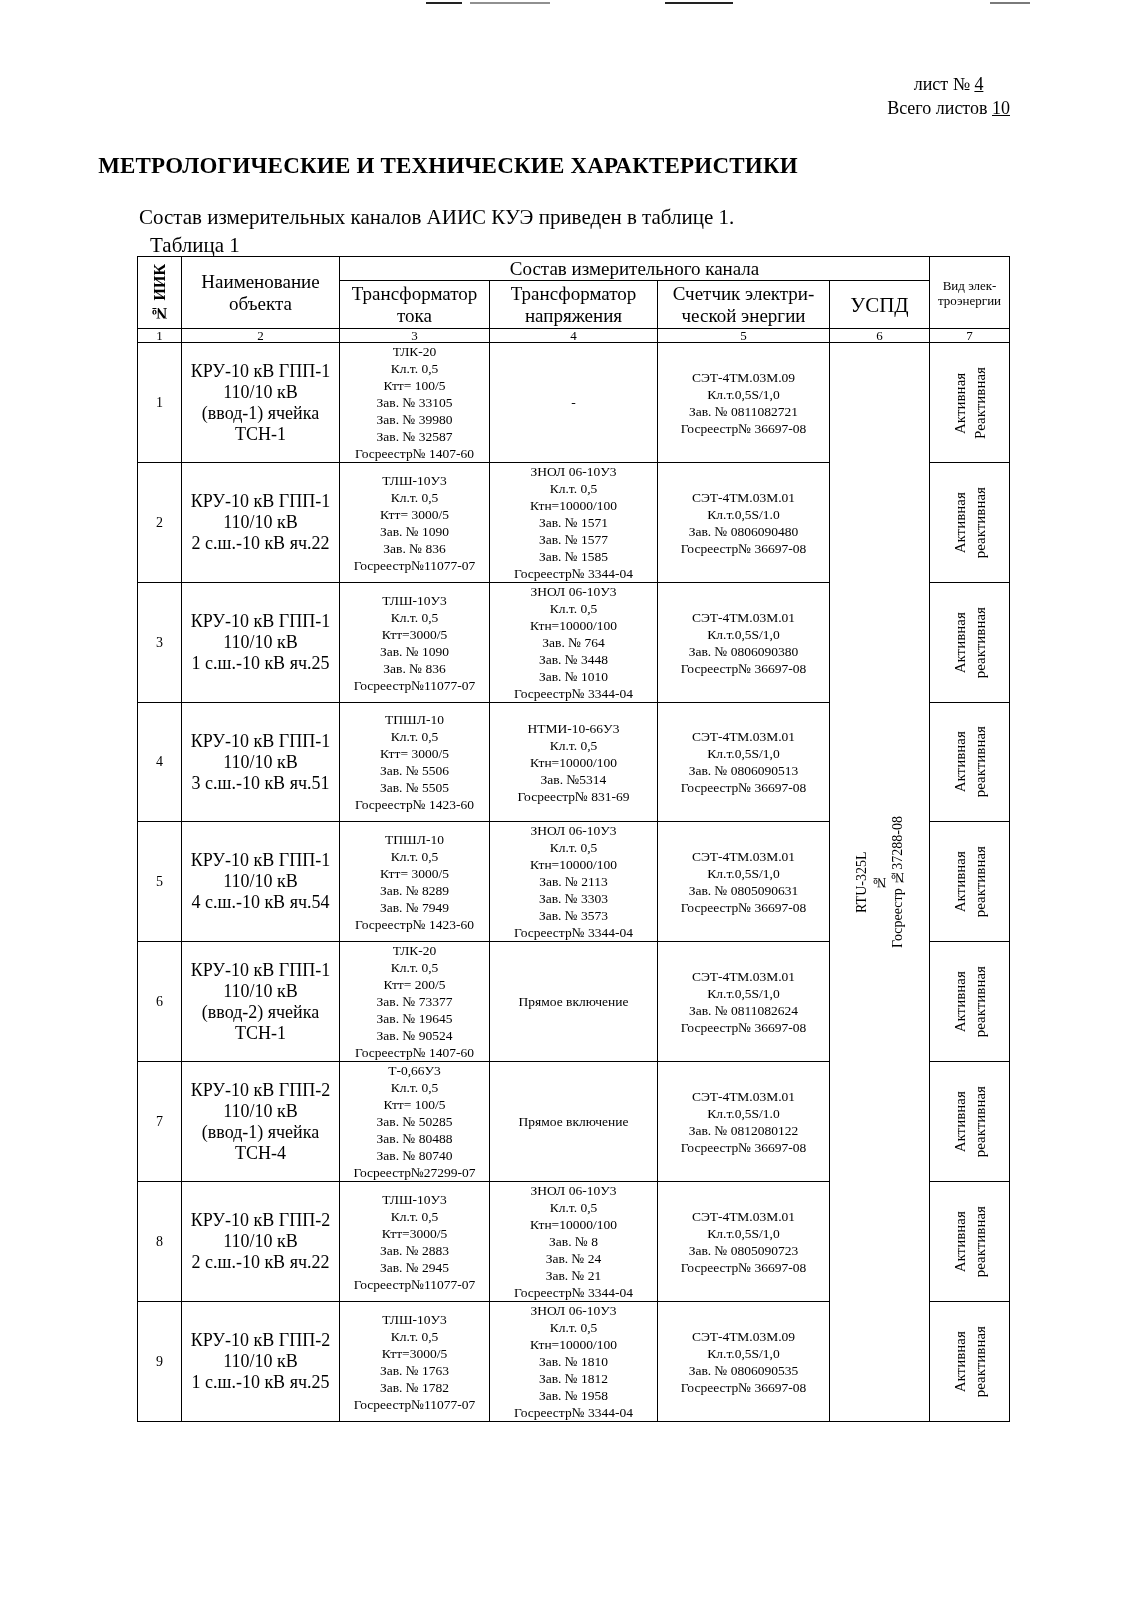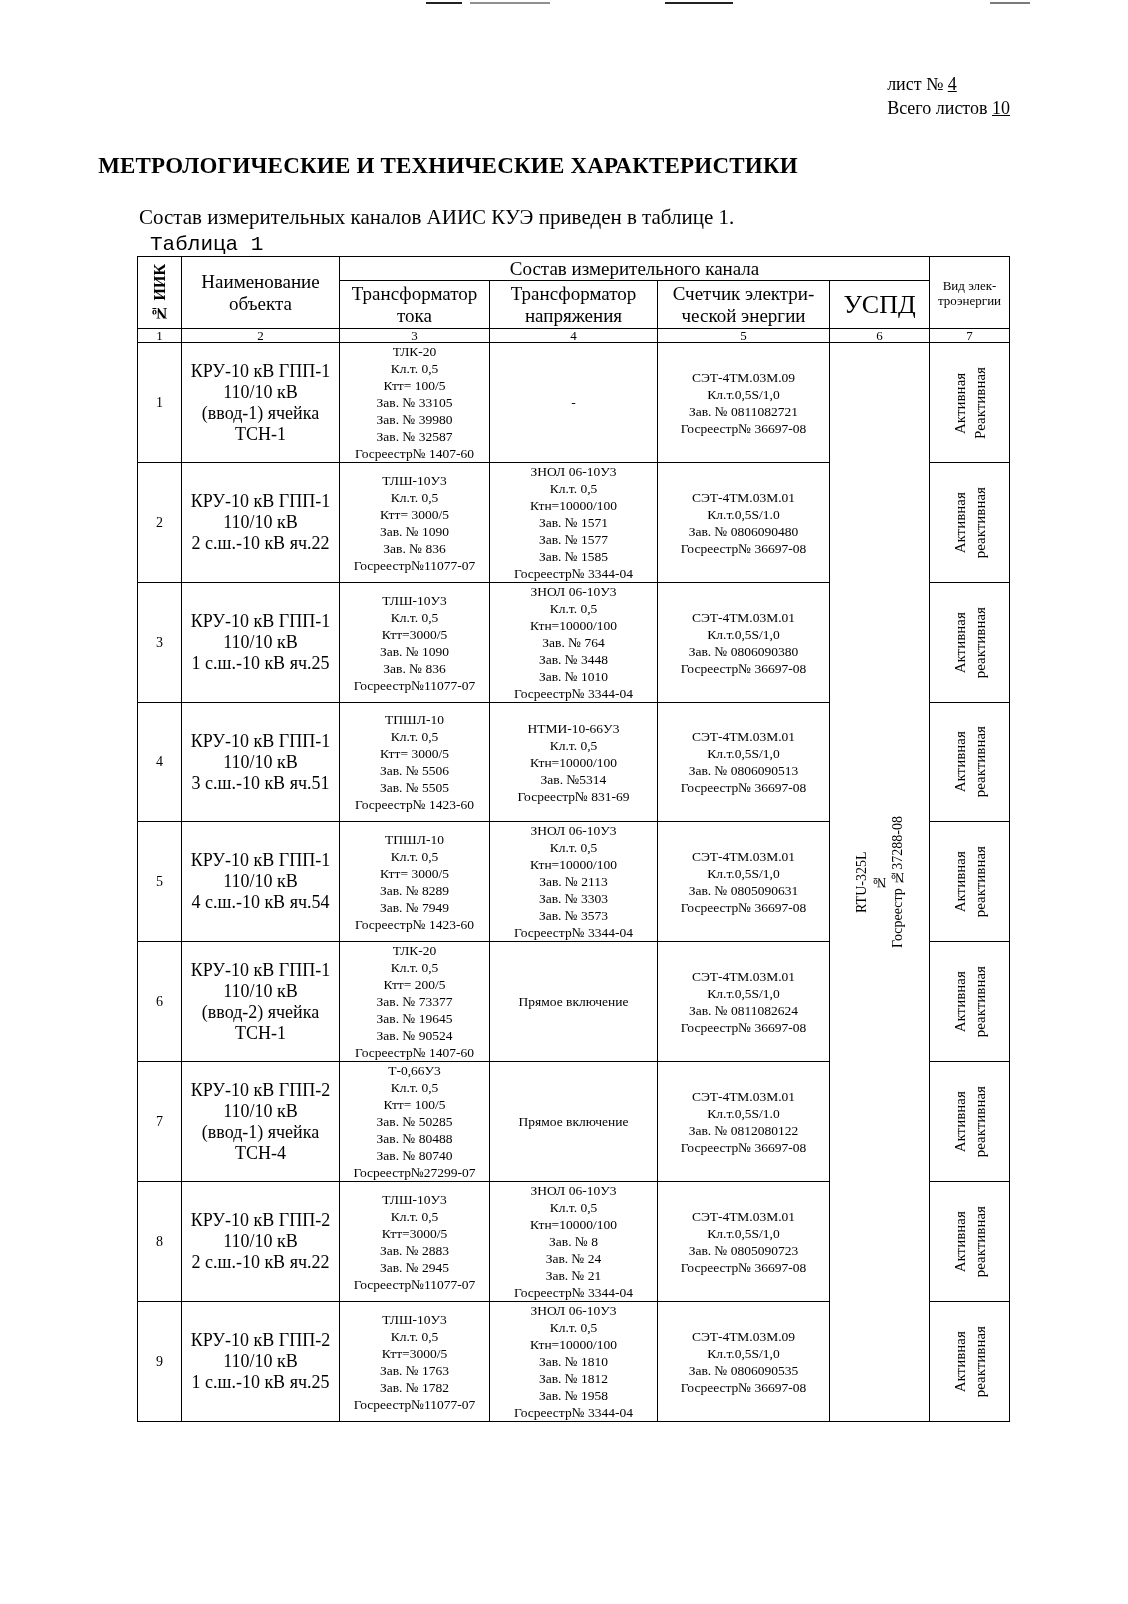--- a/index.html
+++ b/index.html
@@ -1,26 +1,26 @@
 <!DOCTYPE html>
 <html><head>
 <meta charset="utf-8">
 <style>
   html, body { margin: 0; padding: 0; background: #ffffff; }
   body { width: 1128px; height: 1604px; position: relative; overflow: hidden;
          font-family: "Liberation Serif", "DejaVu Serif", serif; color: #000; }
   .scan-artifacts { position: absolute; top: 0; left: 0; width: 1128px; height: 8px; }
   .scan-artifacts span { position: absolute; top: 2px; height: 2px; background: #222; }
-  .sheet-info { position: absolute; right: 118px; top: 72px; text-align: left;
+  .sheet-info { position: absolute; right: 118px; top: 72px; text-align: center;
                 font-size: 18px; line-height: 24px; }
   .sheet-info u { text-decoration: underline; }
   .title { position: absolute; top: 153px; left: 0; width: 896px; text-align: center;
            font-weight: bold; font-size: 23px; letter-spacing: 0.2px; }
   .intro { position: absolute; top: 205px; left: 139px; font-size: 21px; }
-  .table-caption { position: absolute; top: 233px; left: 150px; font-size: 21px; font-family: Liberation Mono, monospace; }
+  .table-caption { position: absolute; top: 233px; left: 150px; font-size: 21px; }
   table.main { position: absolute; top: 256px; left: 137px; border-collapse: collapse;
                table-layout: fixed; width: 872px; }
   table.main td { border: 1.5px solid #000; text-align: center; vertical-align: middle;
                   padding: 0; }
   .hdr { font-size: 19px; line-height: 22px; }
   .hdr-small { font-size: 13px; line-height: 15px; }
   .colnum td { font-size: 13px; height: 13px; line-height: 13px; }
   .num-cell { font-size: 14px; }
   .obj-cell { font-size: 18px; line-height: 21px; }
   .tt-cell, .tn-cell, .meter-cell { font-size: 13.5px; line-height: 17px; }
@@ -73,21 +73,21 @@
           </div>
     </td>
     <td rowspan="2" class="hdr" style="padding:12px 10px">Наименование объекта</td>
     <td colspan="4" class="hdr">Состав измерительного канала</td>
     <td rowspan="2" class="hdr-small" style="padding:0 4px">Вид элек-троэнергии</td>
   </tr>
   <tr style="height:48px">
     <td class="hdr">Трансформатор тока</td>
     <td class="hdr">Трансформатор напряжения</td>
     <td class="hdr" style="padding:0 8px">Счетчик электри-ческой энергии</td>
-    <td class="hdr" style="font-size:26px">УСПД</td>
+    <td class="hdr" style="font-size:21px">УСПД</td>
   </tr>
   <tr class="colnum">
     <td>1</td>
     <td>2</td>
     <td>3</td>
     <td>4</td>
     <td>5</td>
     <td>6</td>
     <td>7</td>
   </tr>

